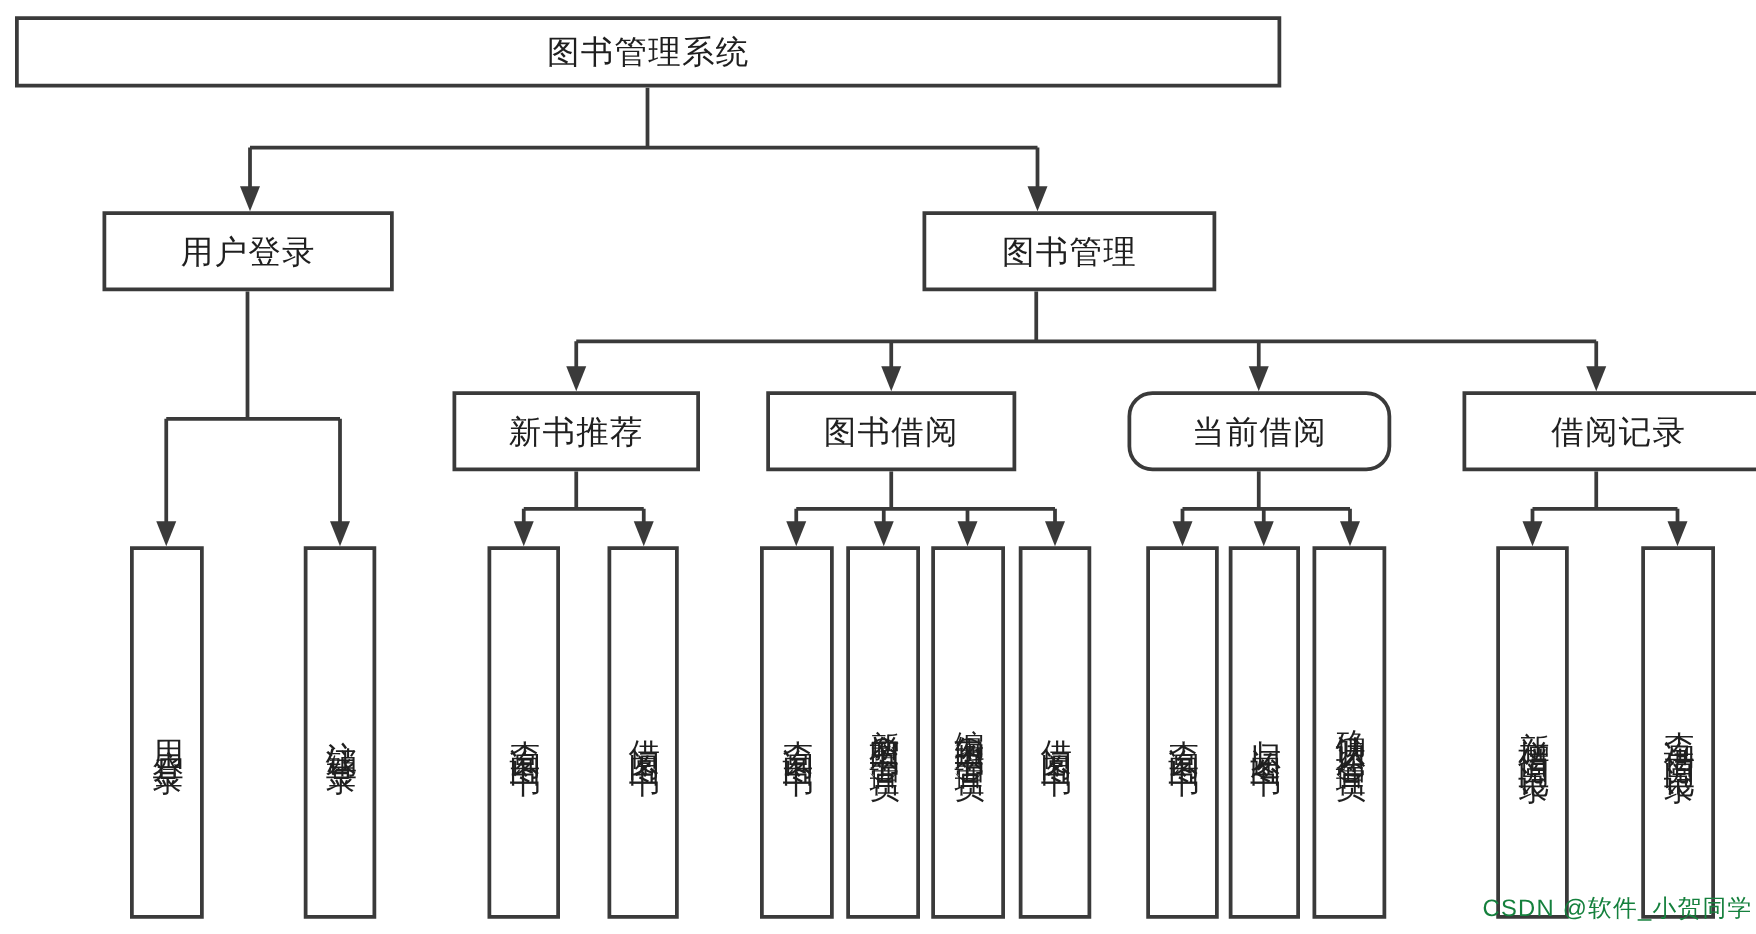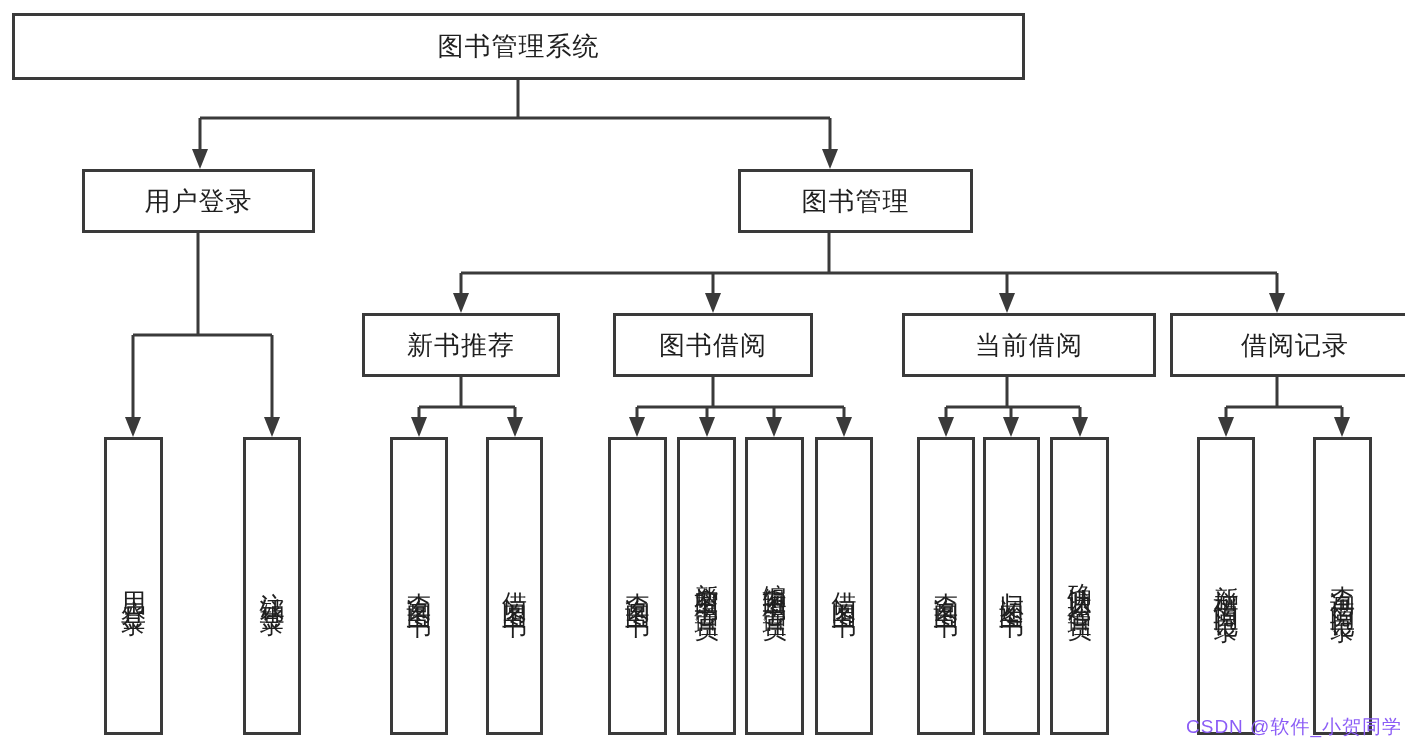--- a/index.html
+++ b/index.html
@@ -17,21 +17,21 @@
     position:absolute;box-sizing:border-box;border:3px solid #3a3a3a;background:#fff;
     display:flex;align-items:center;justify-content:center;
     font-size:25px;
   }
   .leaf span{
     writing-mode:vertical-rl;text-orientation:mixed;letter-spacing:7px;
     line-height:1;white-space:nowrap;
   }
   #watermark{
     position:absolute;left:1186px;top:714px;z-index:5;
-    font-size:19px;color:#8b5cf6;letter-spacing:1px;white-space:nowrap;
+    font-size:19px;color:#15803d;letter-spacing:1px;white-space:nowrap;
   }
 </style>
 </head>
 <body>
 
 <div id="stage">
 
   <svg id="connectors" viewBox="0 0 1405 747" xmlns="http://www.w3.org/2000/svg">
     <g stroke="#3a3a3a" stroke-width="3" fill="none">
 
@@ -68,38 +68,38 @@
       <polygon points="766,417 782,417 774,437"></polygon>
       <polygon points="836,417 852,417 844,437"></polygon>
       <polygon points="938,417 954,417 946,437"></polygon>
       <polygon points="1003,417 1019,417 1011,437"></polygon>
       <polygon points="1072,417 1088,417 1080,437"></polygon>
       <polygon points="1218,417 1234,417 1226,437"></polygon>
       <polygon points="1334,417 1350,417 1342,437"></polygon>
     </g>
   </svg>
 
-  <div class="node" style="left:12px;top:13px;width:1013px;height:67px;">
+  <div class="node" style="left:12px;top:13px;width:1013px;height:57px;">
     <span>图书管理系统</span>
   </div>
 
   <div class="node" style="left:82px;top:169px;width:233px;height:64px;">
     <span>用户登录</span>
   </div>
   <div class="node" style="left:712px;top:169px;width:235px;height:64px;margin-left:26px;">
     <span>图书管理</span>
   </div>
 
   <div class="node" style="left:362px;top:313px;width:198px;height:64px;">
     <span>新书推荐</span>
   </div>
   <div class="node" style="left:613px;top:313px;width:200px;height:64px;">
     <span>图书借阅</span>
   </div>
-  <div class="node" style="left:902px;top:313px;width:254px;height:64px;">
+  <div class="node" style="left:902px;top:313px;width:211px;height:64px;border-radius:20px;">
     <span>当前借阅</span>
   </div>
   <div class="node" style="left:1170px;top:313px;width:250px;height:64px;">
     <span>借阅记录</span>
   </div>
 
   <div class="leaf" style="left:104px;top:437px;width:59px;height:298px;">
     <span>用户登录</span>
   </div>
   <div class="leaf" style="left:243px;top:437px;width:58px;height:298px;">

